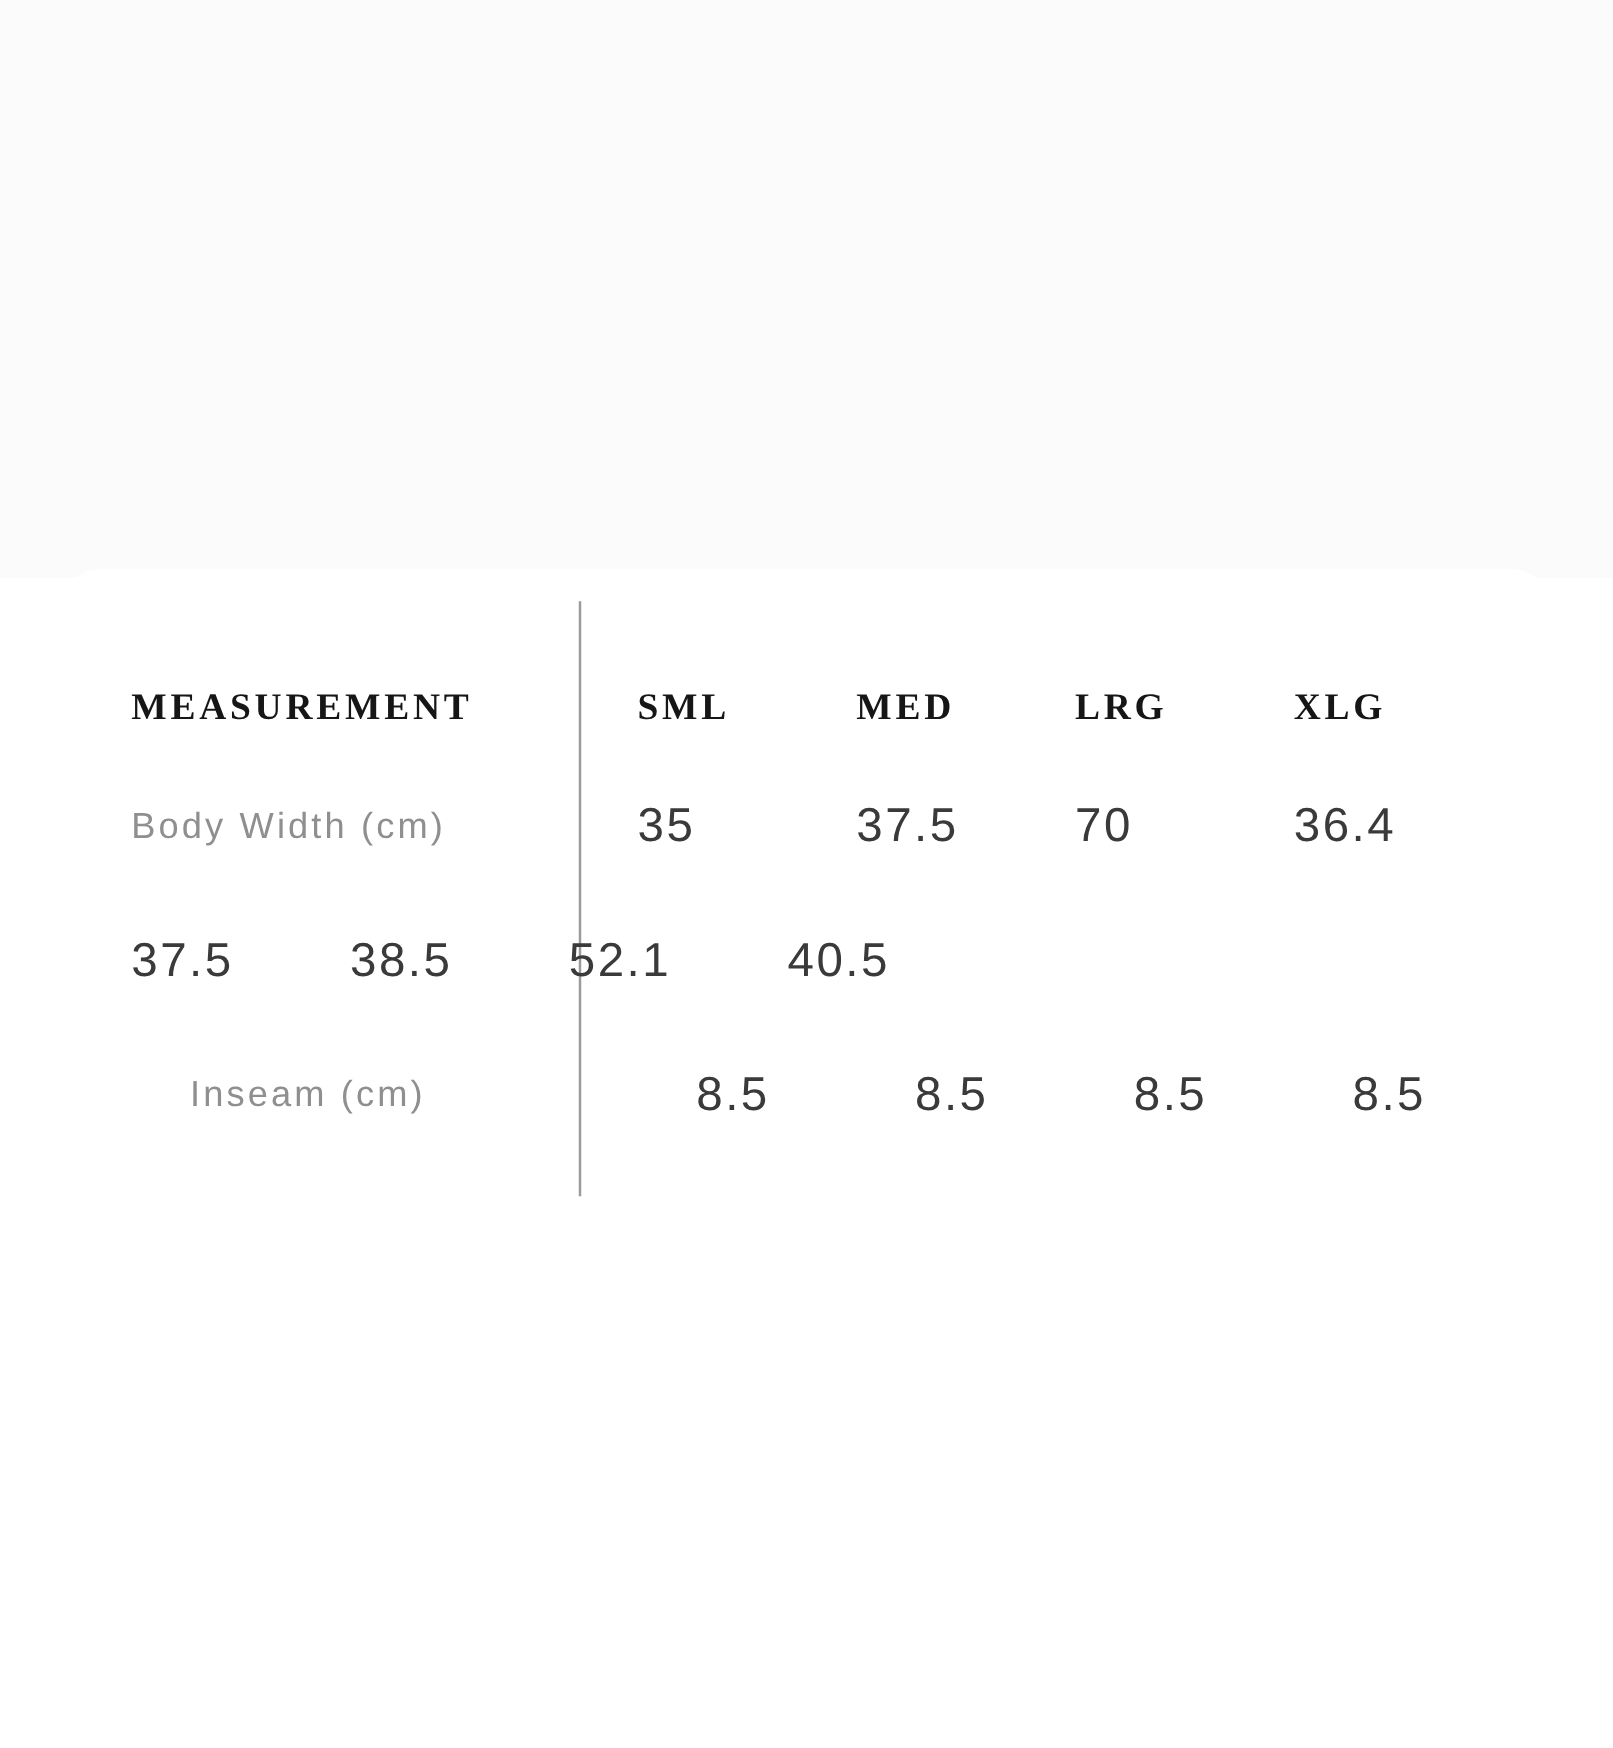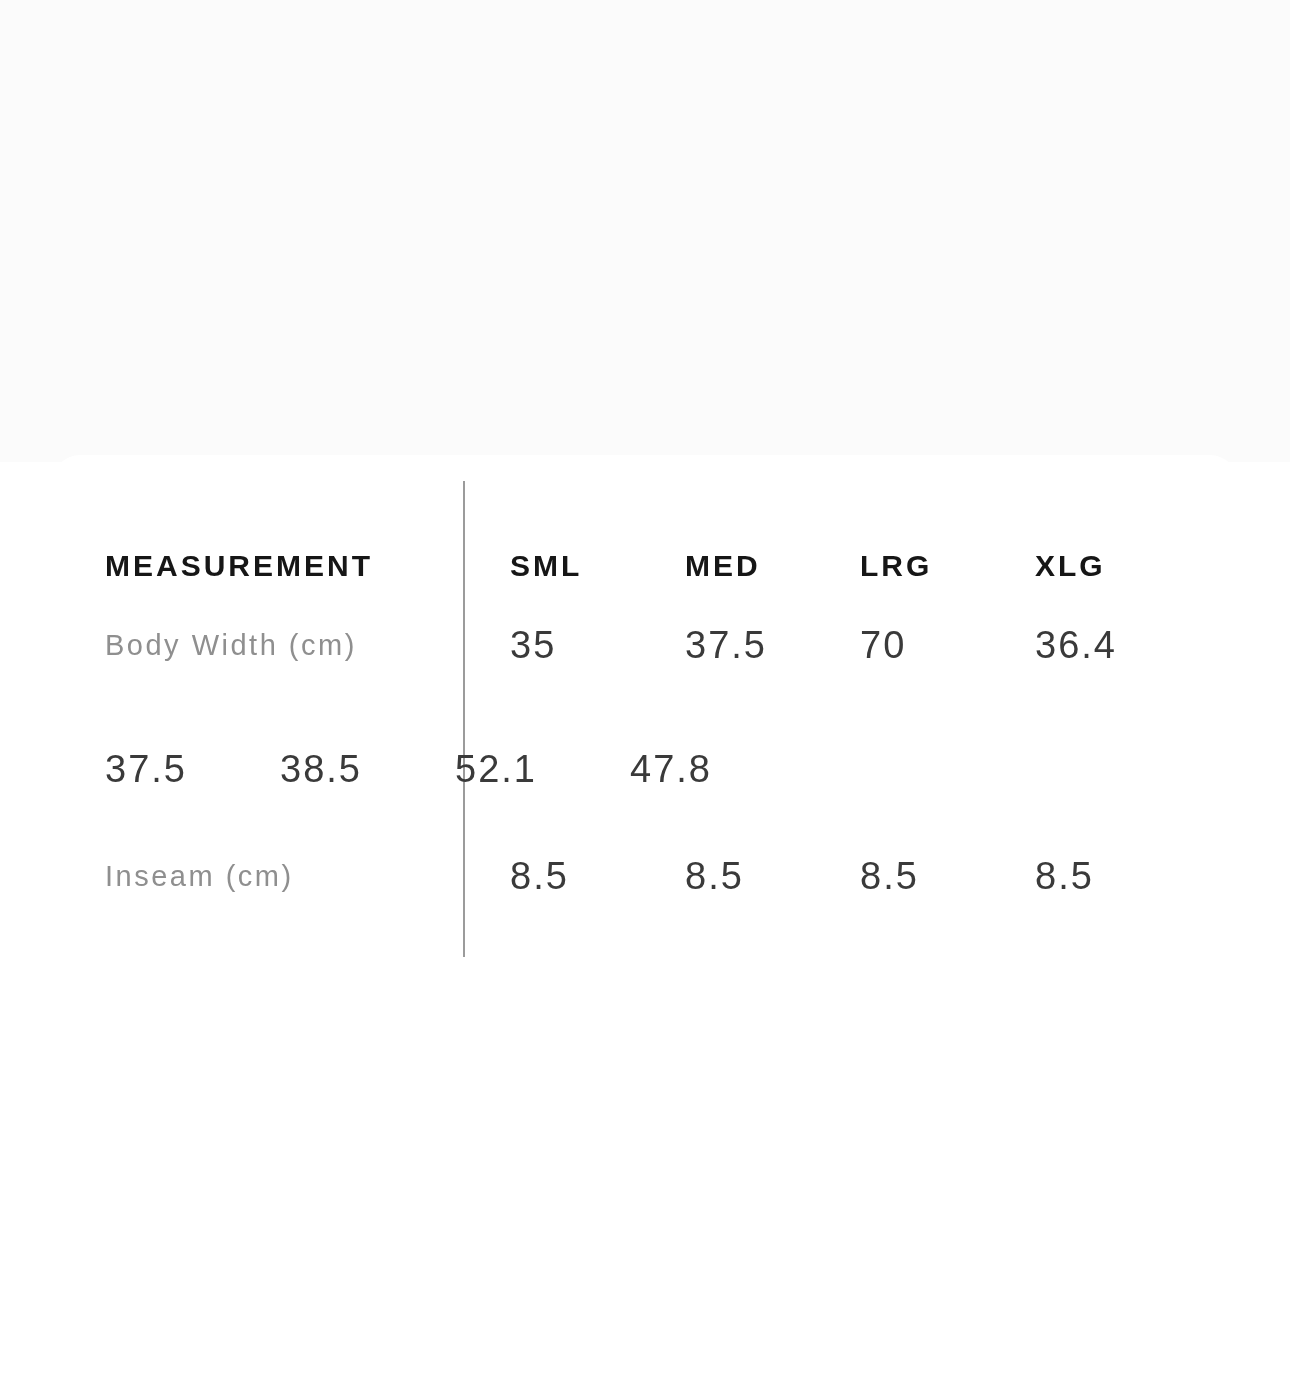--- a/index.html
+++ b/index.html
@@ -41,24 +41,24 @@
     background: #9b9b9b;
   }
   .row {
     position: absolute;
     left: 105px;
     width: 1105px;
     height: 50px;
     display: flex;
     align-items: center;
   }
-  .row-header { top: 541px; }
-  .row-1 { top: 620px; }
+  .row-header { top: 541px; font-family: Liberation Serif, serif; }
+  .row-1 { top: 636px; }
   .row-2 { top: 744px; }
-  .row-3 { top: 851px; }
+  .row-3 { top: 851px; margin-left: 47px; }
 
   .col-label {
     width: 405px;
     text-align: left;
   }
   .col-size {
     width: 175px;
     text-align: left;
   }
   .header-text {
@@ -104,21 +104,21 @@
     <div class="col-size cell-value">35</div>
     <div class="col-size cell-value">37.5</div>
     <div class="col-size cell-value">70</div>
     <div class="col-size cell-value">36.4</div>
   </div>
 
   <div class="row row-2">
     <div class="col-size cell-value">37.5</div>
     <div class="col-size cell-value">38.5</div>
     <div class="col-size cell-value">52.1</div>
-    <div class="col-size cell-value">47.8</div>
+    <div class="col-size cell-value">40.5</div>
   </div>
 
   <div class="row row-3">
     <div class="col-label row-label">Inseam (cm)</div>
     <div class="col-size cell-value">8.5</div>
     <div class="col-size cell-value">8.5</div>
     <div class="col-size cell-value">8.5</div>
     <div class="col-size cell-value">8.5</div>
   </div>
 

